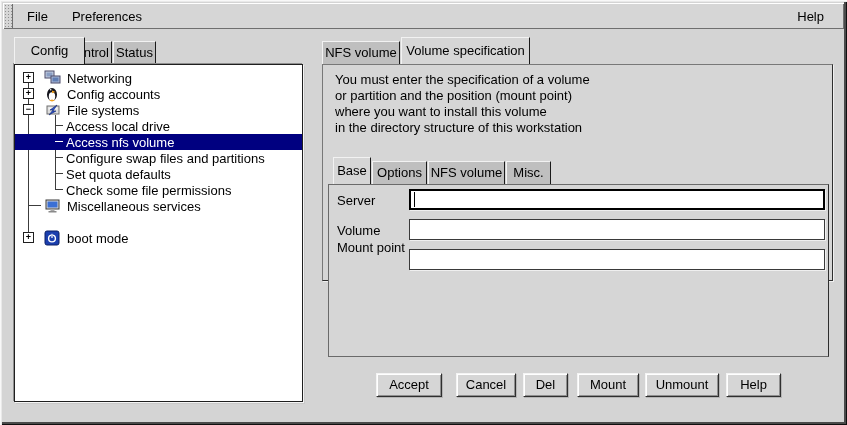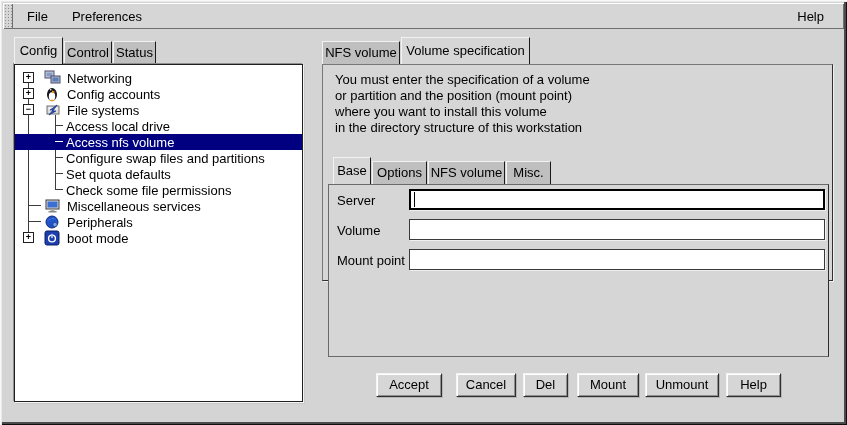--- a/index.html
+++ b/index.html
@@ -93,21 +93,21 @@
 
 <div class="window">
 
   <div class="menubar">
     <div class="grip"></div>
     <span class="menu-item first">File</span>
     <span class="menu-item">Preferences</span>
     <span class="menu-help">Help</span>
   </div>
 
-  <div class="tab active" style="left:14px; top:37px; width:49px;">Config</div>
+  <div class="tab active" style="left:14px; top:37px; width:71px;">Config</div>
   <div class="tab" style="left:64px; top:41px; width:48px;">Control</div>
   <div class="tab" style="left:113px; top:41px; width:43px;">Status</div>
 
   <div class="tree-frame">
     <div class="tree">
       <div class="vline" style="left:13px; top:13px; height:160px;"></div>
       <div class="vline" style="left:40px; top:50px; height:75px;"></div>
 
       <div class="trow" style="top:5px;">
         <span class="expander plus"></span>
@@ -179,32 +179,20 @@
           <svg width="17" height="16" viewBox="0 0 17 16">
               <rect x="2" y="2" width="13" height="9" fill="#d8d8d8" stroke="#3a3a3a"></rect>
               <rect x="3.5" y="3.5" width="10" height="6" fill="#3b6fd4"></rect>
               <rect x="6.5" y="11" width="4" height="2" fill="#a8a8a8"></rect>
               <rect x="4.5" y="13" width="8" height="1.5" fill="#8a8a8a"></rect>
             </svg>
         </span>
         <span class="tlabel">Miscellaneous services</span>
       </div>
 
-      <div class="trow" style="top:149px;">
-        <span class="tick main"></span>
-        <span class="ticon">
-          <svg width="17" height="16" viewBox="0 0 17 16">
-              <circle cx="8" cy="8" r="6" fill="#2255cc" stroke="#0e2a70"></circle>
-              <path d="M3 7 Q8 3 13 6 Q10 4 6 5.5 Z" fill="#9fc2ee"></path>
-              <path d="M4 10 Q9 13 13 10 Q10 12 5.5 10.8 Z" fill="#0e2a70"></path>
-              <circle cx="11" cy="10.5" r="2.2" fill="#74a4e6" stroke="#0e2a70" stroke-width="0.6"></circle>
-            </svg>
-        </span>
-        <span class="tlabel">Peripherals</span>
-      </div>
 
       <div class="trow" style="top:165px;">
         <span class="expander plus"></span>
         <span class="ticon">
           <svg width="17" height="16" viewBox="0 0 17 16">
               <rect x="1" y="1" width="14" height="14" rx="2" fill="#1b3fae" stroke="#0a1f66"></rect>
               <circle cx="8" cy="8.5" r="3.4" fill="none" stroke="#ffffff" stroke-width="1.4"></circle>
               <rect x="7.3" y="3.5" width="1.4" height="4.5" fill="#1b3fae"></rect>
               <rect x="7.4" y="3.8" width="1.2" height="4.2" fill="#ffffff"></rect>
             </svg>
@@ -229,21 +217,21 @@
     <div class="tab" style="left:183px; top:96px; width:45px;">Misc.</div>
 
     <div class="inner-page">
       <div class="field-label" style="top:5px;">Server</div>
       <input class="field-input focused" style="top: 4px;" type="text" value="">
       <span class="caret" style="left:85px; top:7px;"></span>
 
       <div class="field-label" style="top:35px;">Volume</div>
       <input class="field-input" style="top: 34px;" type="text" value="">
 
-      <div class="field-label" style="top:65px;">Mount point</div>
+      <div class="field-label" style="top:52px;">Mount point</div>
       <input class="field-input" style="top: 64px;" type="text" value="">
     </div>
   </div>
 
   <div class="btn" style="left:376px; width:66px;">Accept</div>
   <div class="btn" style="left:456px; width:60px;">Cancel</div>
   <div class="btn" style="left:523px; width:45px;">Del</div>
   <div class="btn" style="left:577px; width:62px;">Mount</div>
   <div class="btn" style="left:645px; width:74px;">Unmount</div>
   <div class="btn" style="left:726px; width:55px;">Help</div>

